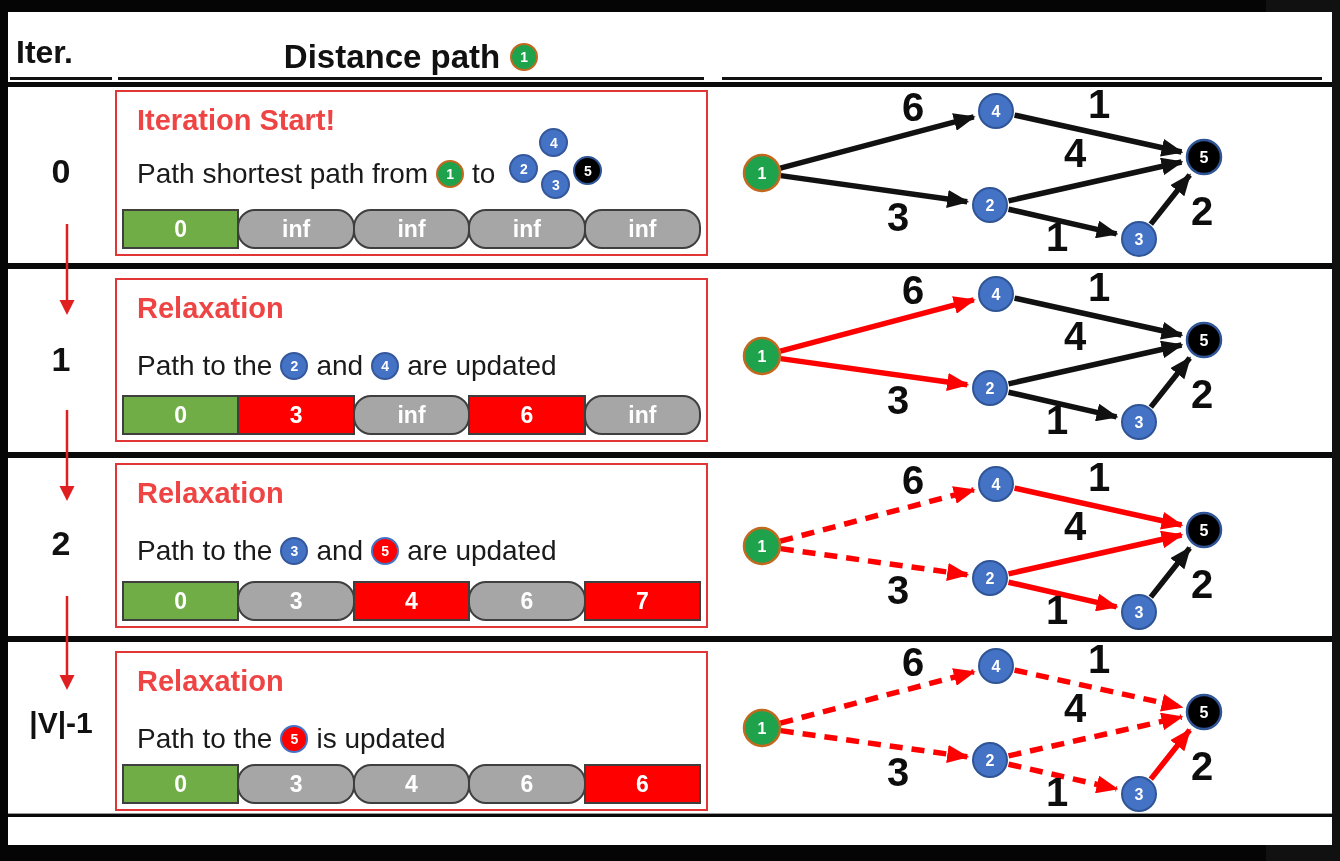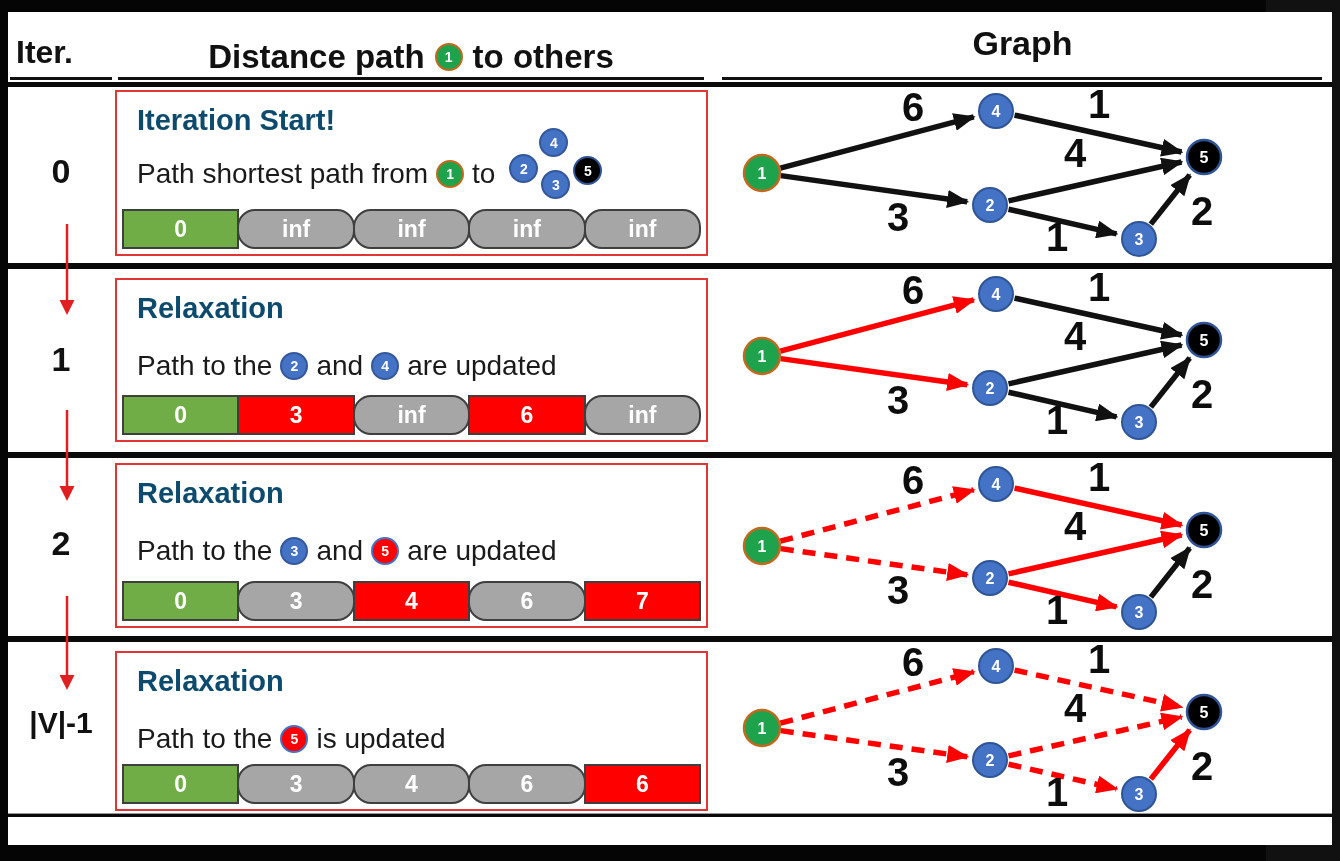--- a/index.html
+++ b/index.html
@@ -30,21 +30,21 @@
   .il1{top:328px;}
   .il2{top:512px;}
   .il3{top:694px;font-size:30px;}
 
   
   .panel{position:absolute;left:107px;width:593px;border:2px solid #e23535;background:#fff;}
   .p0{top:78px;height:166px;}
   .p1{top:266px;height:164px;}
   .p2{top:451px;height:165px;}
   .p3{top:639px;height:160px;}
-  .ptitle{position:absolute;left:20px;top:12px;font-size:29px;font-weight:700;color:#0c4a6e;}
+  .ptitle{position:absolute;left:20px;top:12px;font-size:29px;font-weight:700;color:#ef4444;}
   .pdesc{position:absolute;left:20px;right:8px;height:52px;display:flex;align-items:center;gap:8px;font-size:28px;color:#1a1a1a;white-space:nowrap;}
   .p0 .pdesc{top:56px;}
   .p1 .pdesc,.p2 .pdesc,.p3 .pdesc{top:60px;}
   .parray{position:absolute;left:5px;right:5px;bottom:5px;height:40px;display:flex;}
   .cell{flex:1;display:flex;align-items:center;justify-content:center;color:#fff;font-weight:700;font-size:23px;border:2px solid #3f3f3f;margin-left:-2px;}
   .cell:first-child{margin-left:0;}
   .c-green{background:#70ad47;}
   .c-gray{background:#a6a6a6;border-radius:18px;}
   .c-red{background:#fe0000;}
 
@@ -75,23 +75,21 @@
 </head>
 <body>
 
 <div class="frame">
   <div class="content">
 
     <div class="hdr-iter">Iter.</div>
     <div class="hdr-dist">
       <span>Distance path</span>
       <span class="badge b-green">1</span>
-      <span>to others</span>
-    </div>
-    <div class="hdr-graph">Graph</div>
+    </div>
 
     <div class="u u1"></div>
     <div class="u u2"></div>
     <div class="u u3"></div>
 
     <div class="divider d0"></div>
     <div class="divider d1"></div>
     <div class="divider d2"></div>
     <div class="divider d3"></div>
     <div class="divider d4"></div>

